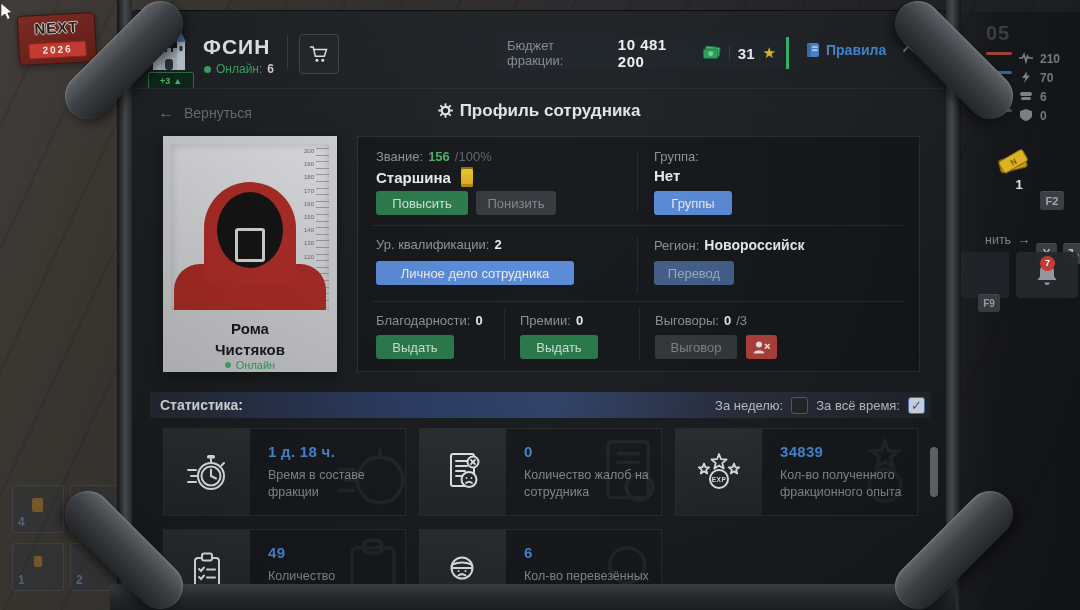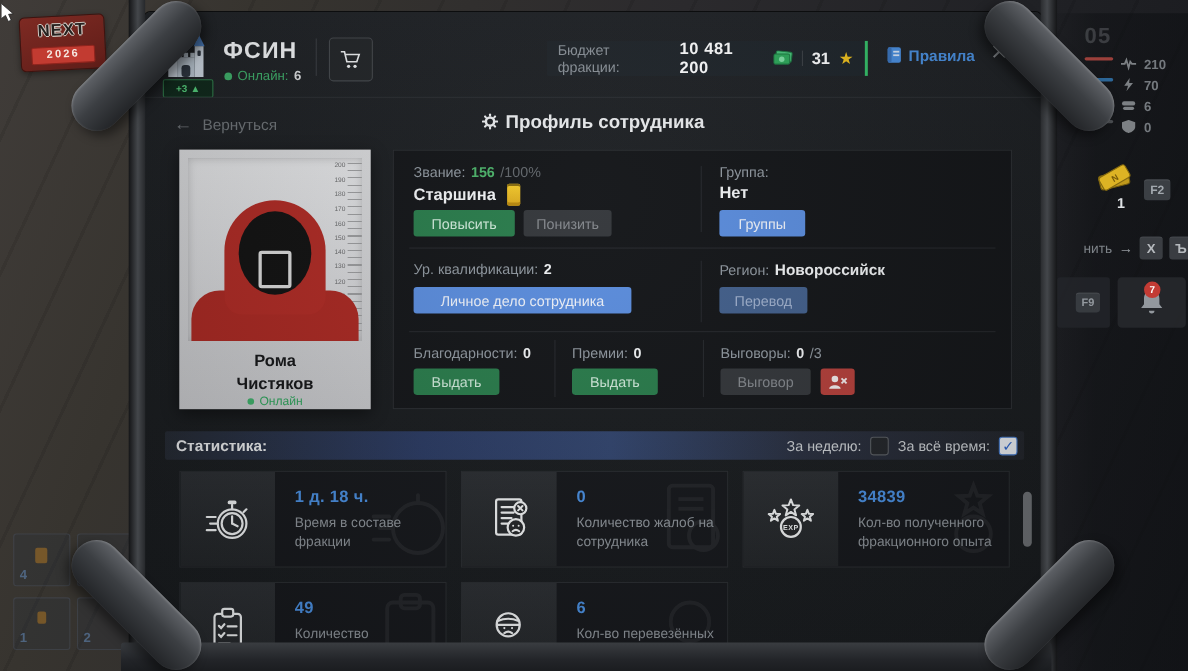--- a/index.html
+++ b/index.html
@@ -25,21 +25,21 @@
   #logo .logo-ribbon{position:absolute;left:9px;right:9px;bottom:5px;height:14px;background:#c23b31;border:1px solid #8e241d;border-radius:2px;
     text-align:center;font-size:10px;font-weight:800;color:#f6e9e2;letter-spacing:2px;line-height:14px;}
   #hud-top-number{position:absolute;left:986px;top:22px;z-index:1;font-size:20px;font-weight:800;color:rgba(190,196,202,.22);letter-spacing:1px;}
   #vitals{position:absolute;left:986px;top:52px;z-index:1;opacity:.92;}
   .vital-row{display:flex;align-items:flex-start;gap:7px;height:12px;margin-bottom:7px;}
   .vital-bar{width:26px;height:3px;border-radius:1.5px;}
   .vital-val{font-size:12px;font-weight:700;color:#7d8287;}
   #ticket-cluster{position:absolute;left:995px;top:148px;z-index:1;opacity:.95;}
   #ticket-count{position:absolute;left:1004px;top:177px;z-index:1;font-size:13px;font-weight:700;color:#dfe2e5;width:30px;text-align:center;}
   .keycap{background:#3b3f44;border-radius:3px;color:#a2a8ae;font-size:11px;font-weight:700;
-    display:flex;align-items:center;justify-content:center;box-shadow:inset 0 1px 0 rgba(255,255,255,.08);}
+    display:flex;align-items:center;justify-content:center;box-shadow:inset 0 1px 0 rgba(255,255,255,.08);margin-top:28px;}
   #key-f2{position:absolute;left:1040px;top:163px;width:24px;height:19px;z-index:1;}
   #key-hint{position:absolute;left:985px;top:215px;z-index:1;display:flex;align-items:center;gap:6px;opacity:.85;}
   #key-hint .hint-text{font-size:12.5px;color:#8f959b;}
   #key-hint .hint-arrow{font-size:13px;color:#aab0b6;}
   #key-hint .keycap{width:21px;height:21px;font-size:12px;color:#d2d6da;background:#41454a;}
   #f9-box{position:absolute;left:961px;top:252px;width:48px;height:46px;background:#222429;border-radius:3px;z-index:1;opacity:.9;text-align:right;}
   #key-f9{position:absolute;left:17px;top:14px;width:22px;height:18px;font-size:10px;}
   #bell-box{position:absolute;left:1016px;top:252px;width:62px;height:46px;background:#25272b;border-radius:4px;z-index:1;opacity:.95;
     display:flex;align-items:center;justify-content:center;}
   #bell-badge{position:absolute;left:1040px;top:256px;width:15px;height:15px;border-radius:50%;background:#c33b34;z-index:2;

